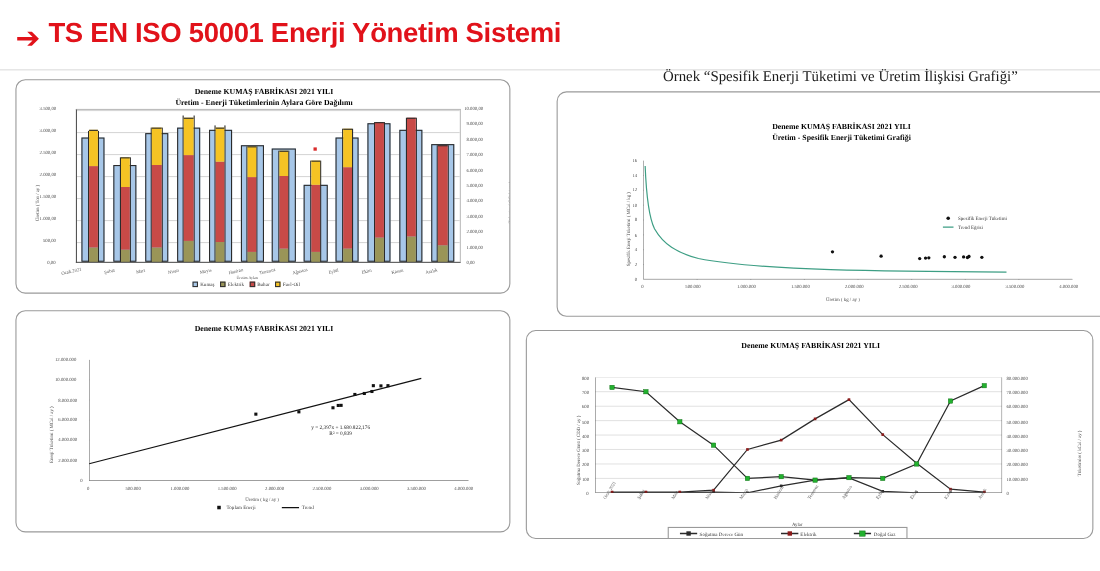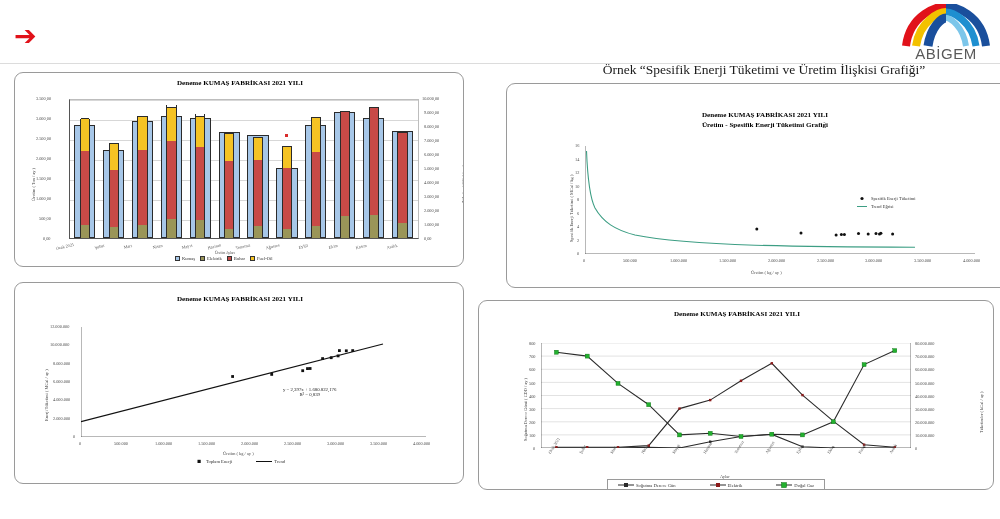--- a/index.html
+++ b/index.html
@@ -109,39 +109,30 @@
     position:absolute; font-size:4.2px; color:#555; white-space:nowrap;
     transform:rotate(-58deg); transform-origin:left top;
     font-family:"Liberation Serif", serif;
   }
 </style>
 </head>
 <body>
 
 <div id="slide-header">
   <span id="header-arrow">➔</span>
-
-  <div id="brand-logo">
-    <svg width="92" height="44" viewBox="0 0 92 44">
-      <path d="M6 42 C10 10, 38 2, 46 2" stroke="#e1121a" stroke-width="8" fill="none"></path>
-      <path d="M16 42 C20 16, 40 8, 46 8" stroke="#f3c100" stroke-width="8" fill="none"></path>
-      <path d="M28 42 C31 22, 42 14, 46 14" stroke="#1a4f9c" stroke-width="9" fill="none"></path>
-      <path d="M86 42 C82 10, 54 2, 46 2" stroke="#1a4f9c" stroke-width="8" fill="none"></path>
-      <path d="M76 42 C72 16, 52 8, 46 8" stroke="#1e8fd0" stroke-width="7" fill="none"></path>
-      <path d="M66 42 C63 22, 50 14, 46 14" stroke="#7cc6ea" stroke-width="6" fill="none"></path>
-    </svg>
-    <div class="logo-name">ABİGEM</div>
-  </div>
+  <div id="page-title">TS EN ISO 50001 Enerji Yönetim Sistemi</div>
+
   <div id="header-rule"></div>
 </div>
 
 <div class="panel" style="left:14px; top:72px;">
   <div class="chart-box" id="chart1-box">
     <div class="chart-title" style="position:absolute; left:0; top:6px; width:450px;">
       <div>Deneme KUMAŞ FABRİKASI 2021 YILI</div>
+      <div>Üretim - Enerji Tüketimlerinin Aylara Göre Dağılımı</div>
     </div>
 
     <div id="c1-plot">
 
       <div class="gridline" style="left:0; top:0px;   width:100%;"></div>
       <div class="gridline" style="left:0; top:20px;  width:100%;"></div>
       <div class="gridline" style="left:0; top:40px;  width:100%;"></div>
       <div class="gridline" style="left:0; top:60px;  width:100%;"></div>
       <div class="gridline" style="left:0; top:80px;  width:100%;"></div>
       <div class="gridline" style="left:0; top:100px; width:100%;"></div>

